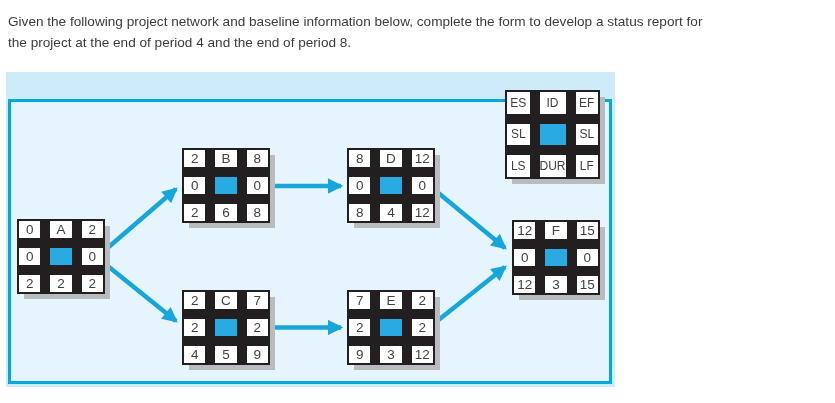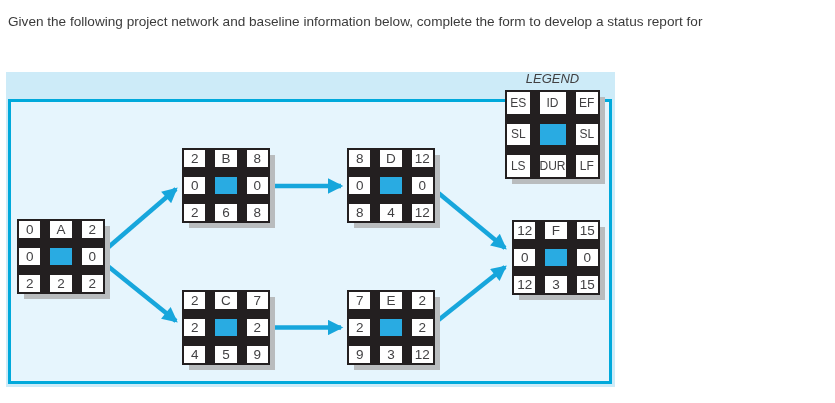--- a/index.html
+++ b/index.html
@@ -94,40 +94,40 @@
     z-index: 4;
   }
 </style>
 </head>
 <body>
 
 <div class="page">
 
   <div class="header-text">
     <div>Given the following project network and baseline information below, complete the form to develop a status report for</div>
+    <div>the project at the end of period 4 and the end of period 8.</div>
   </div>
 
   <div class="panel"></div>
   <div class="inner-rect"></div>
 
   <svg class="arrow-layer" viewBox="0 0 835 403" xmlns="http://www.w3.org/2000/svg">
     <defs>
       <marker id="ah" viewBox="0 0 10 10" refX="8.5" refY="5" markerWidth="4" markerHeight="3.4" orient="auto-start-reverse">
         <path d="M0,0 L10,5 L0,10 z" fill="#17a6dc"></path>
       </marker>
     </defs>
     <line x1="104" y1="251" x2="176" y2="189" stroke="#17a6dc" stroke-width="4.5" marker-end="url(#ah)"></line>
     <line x1="104" y1="263" x2="176" y2="321" stroke="#17a6dc" stroke-width="4.5" marker-end="url(#ah)"></line>
     <line x1="271" y1="186" x2="341" y2="186" stroke="#17a6dc" stroke-width="4.5" marker-end="url(#ah)"></line>
     <line x1="271" y1="327.5" x2="341" y2="327.5" stroke="#17a6dc" stroke-width="4.5" marker-end="url(#ah)"></line>
     <line x1="436" y1="191" x2="505" y2="248" stroke="#17a6dc" stroke-width="4.5" marker-end="url(#ah)"></line>
     <line x1="436" y1="322" x2="505" y2="267" stroke="#17a6dc" stroke-width="4.5" marker-end="url(#ah)"></line>
   </svg>
 
-  <div class="legend-title">LEGEND</div>
 
   <div class="grid3 legend-grid">
     <div class="cell">ES</div>
     <div class="cell">ID</div>
     <div class="cell">EF</div>
     <div class="cell">SL</div>
     <div class="cell center"></div>
     <div class="cell">SL</div>
     <div class="cell">LS</div>
     <div class="cell">DUR</div>

